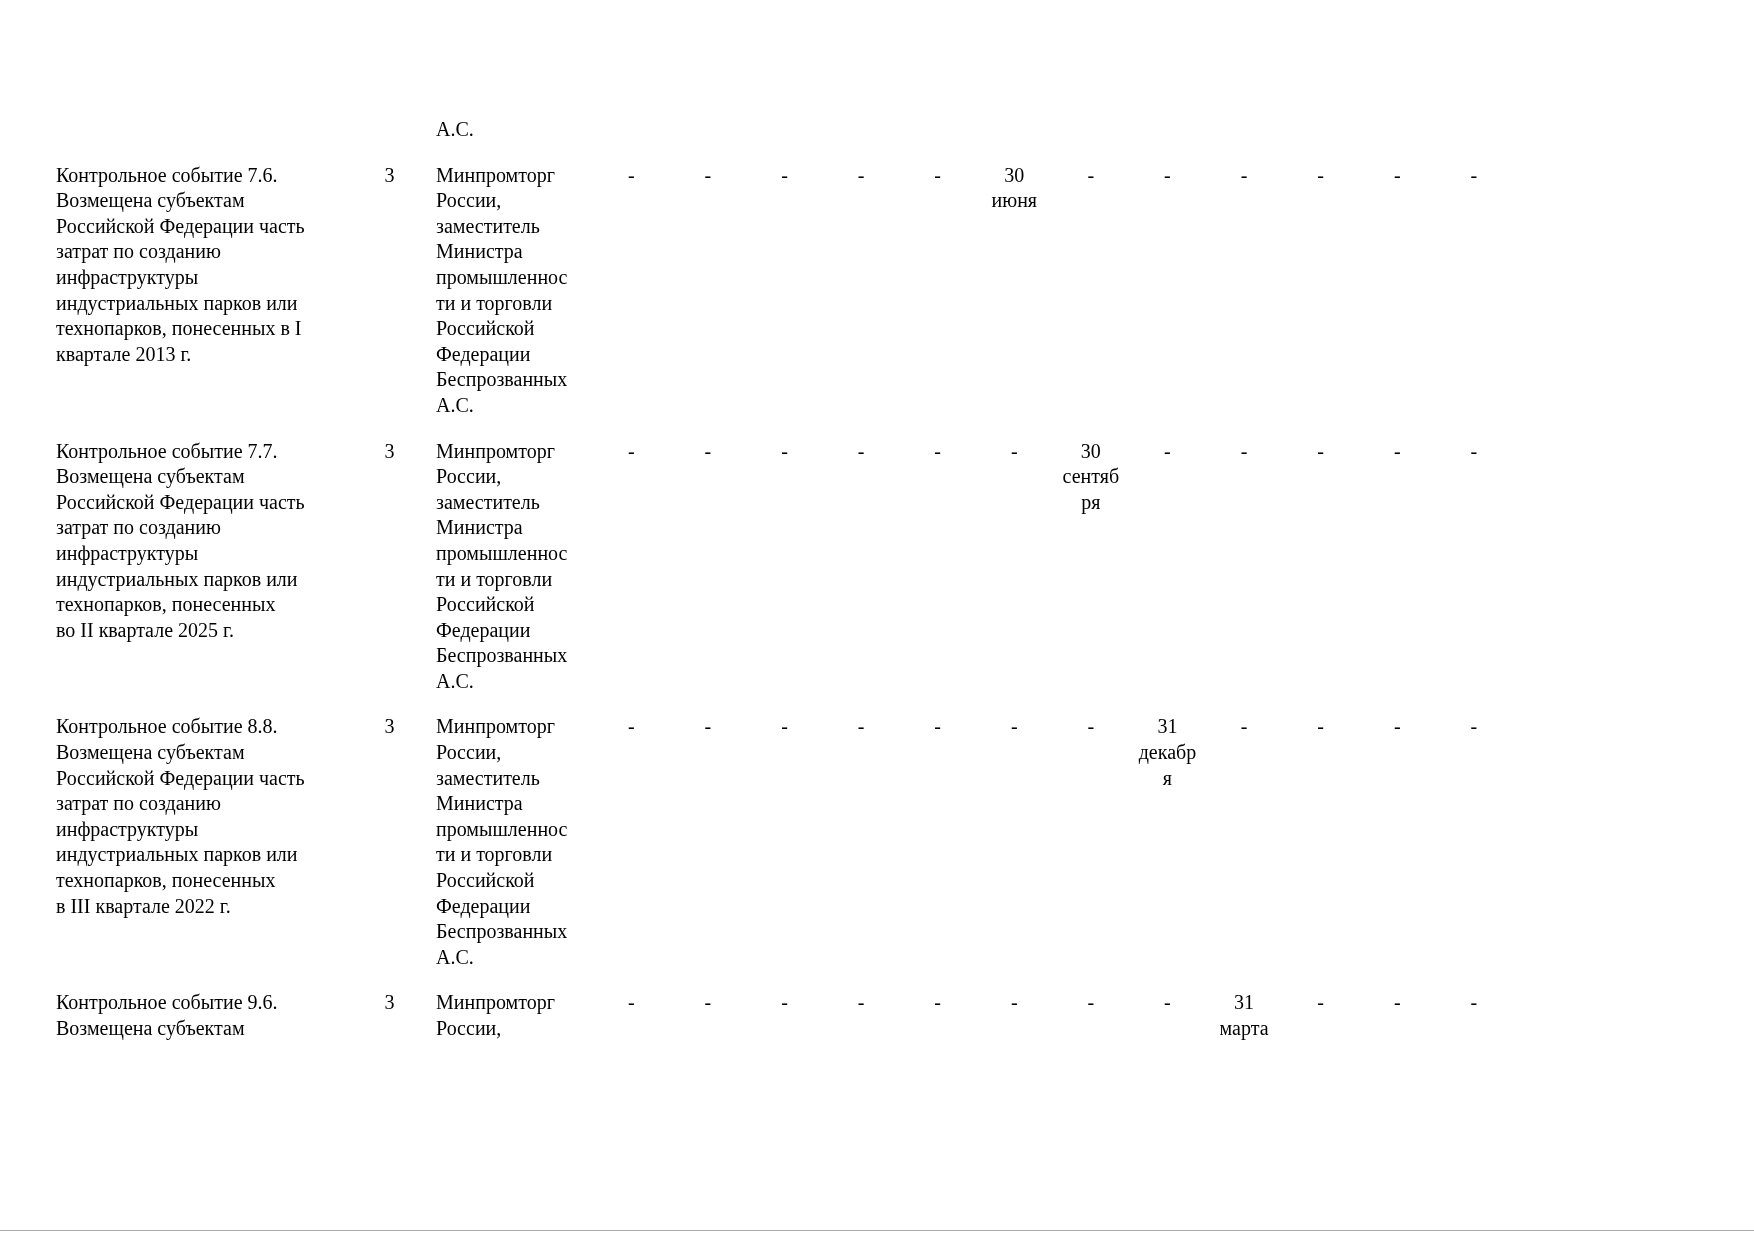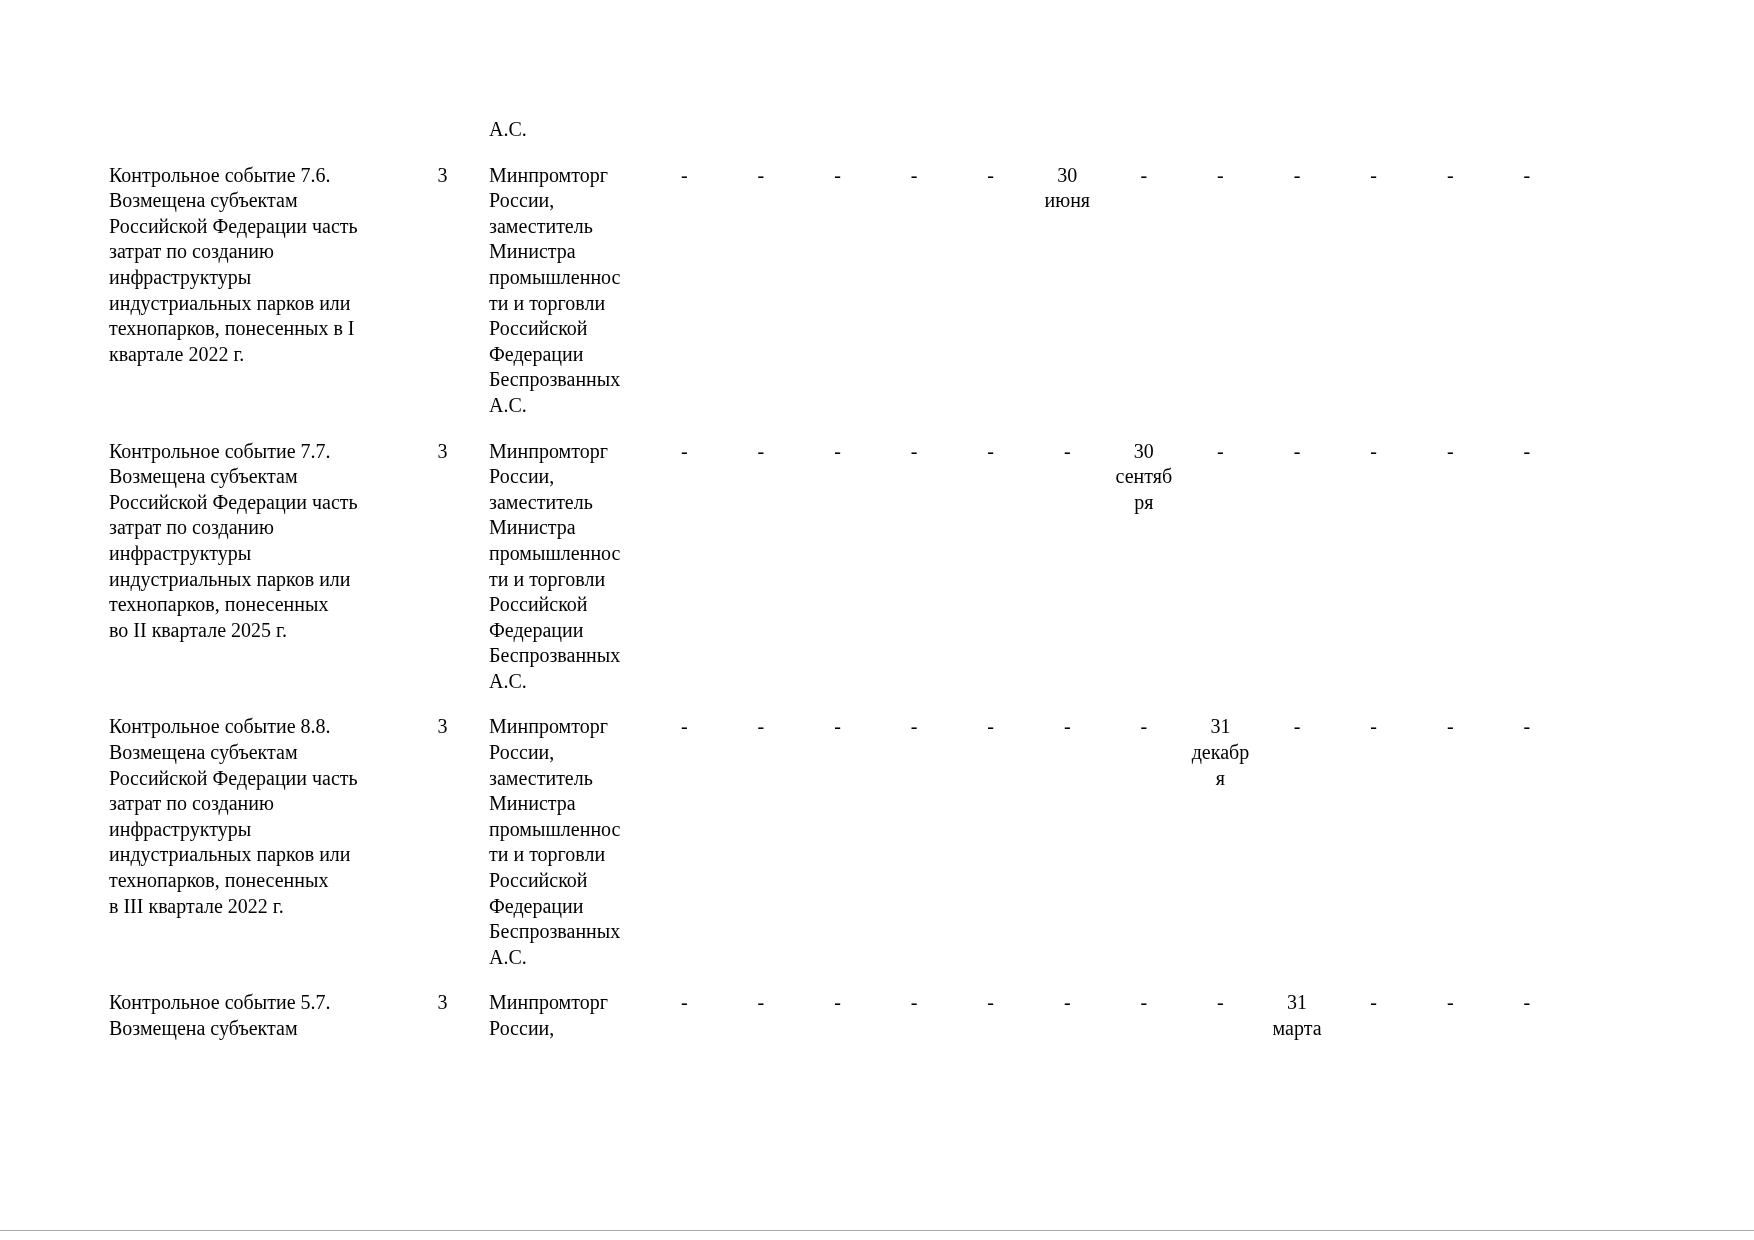--- a/index.html
+++ b/index.html
@@ -9,21 +9,21 @@
     background: #ffffff;
     font-family: "Liberation Serif", "DejaVu Serif", serif;
     font-size: 20px;
     color: #000000;
     overflow: hidden;
   }
   .page {
     position: relative;
     width: 1754px;
     height: 1072px;
-    padding: 117px 0 0 109px;
+    padding: 117px 0 0 56px;
   }
   .t-row {
     display: flex;
     align-items: flex-start;
     line-height: 25.6px;
     margin-bottom: 20px;
   }
   .cell { white-space: pre-line; }
   .c-desc { width: 305px; }
   .c-num  { width: 75px; text-align: center; padding-right: 18px; }
@@ -50,21 +50,21 @@
   </div>
 
   <div class="t-row">
     <div class="cell c-desc">Контрольное событие 7.6.
 Возмещена субъектам
 Российской Федерации часть
 затрат по созданию
 инфраструктуры
 индустриальных парков или
 технопарков, понесенных в I
-квартале 2022 г.</div>
+квартале 2013 г.</div>
     <div class="cell c-num">3</div>
     <div class="cell c-resp">Минпромторг
 России,
 заместитель
 Министра
 промышленнос
 ти и торговли
 Российской
 Федерации
 Беспрозванных
@@ -150,21 +150,21 @@
     <div class="cell c-q">31
 декабр
 я</div>
     <div class="cell c-q">-</div>
     <div class="cell c-q">-</div>
     <div class="cell c-q">-</div>
     <div class="cell c-q">-</div>
   </div>
 
   <div class="t-row">
-    <div class="cell c-desc">Контрольное событие 5.7.
+    <div class="cell c-desc">Контрольное событие 9.6.
 Возмещена субъектам</div>
     <div class="cell c-num">3</div>
     <div class="cell c-resp">Минпромторг
 России,</div>
     <div class="cell c-q">-</div>
     <div class="cell c-q">-</div>
     <div class="cell c-q">-</div>
     <div class="cell c-q">-</div>
     <div class="cell c-q">-</div>
     <div class="cell c-q">-</div>

